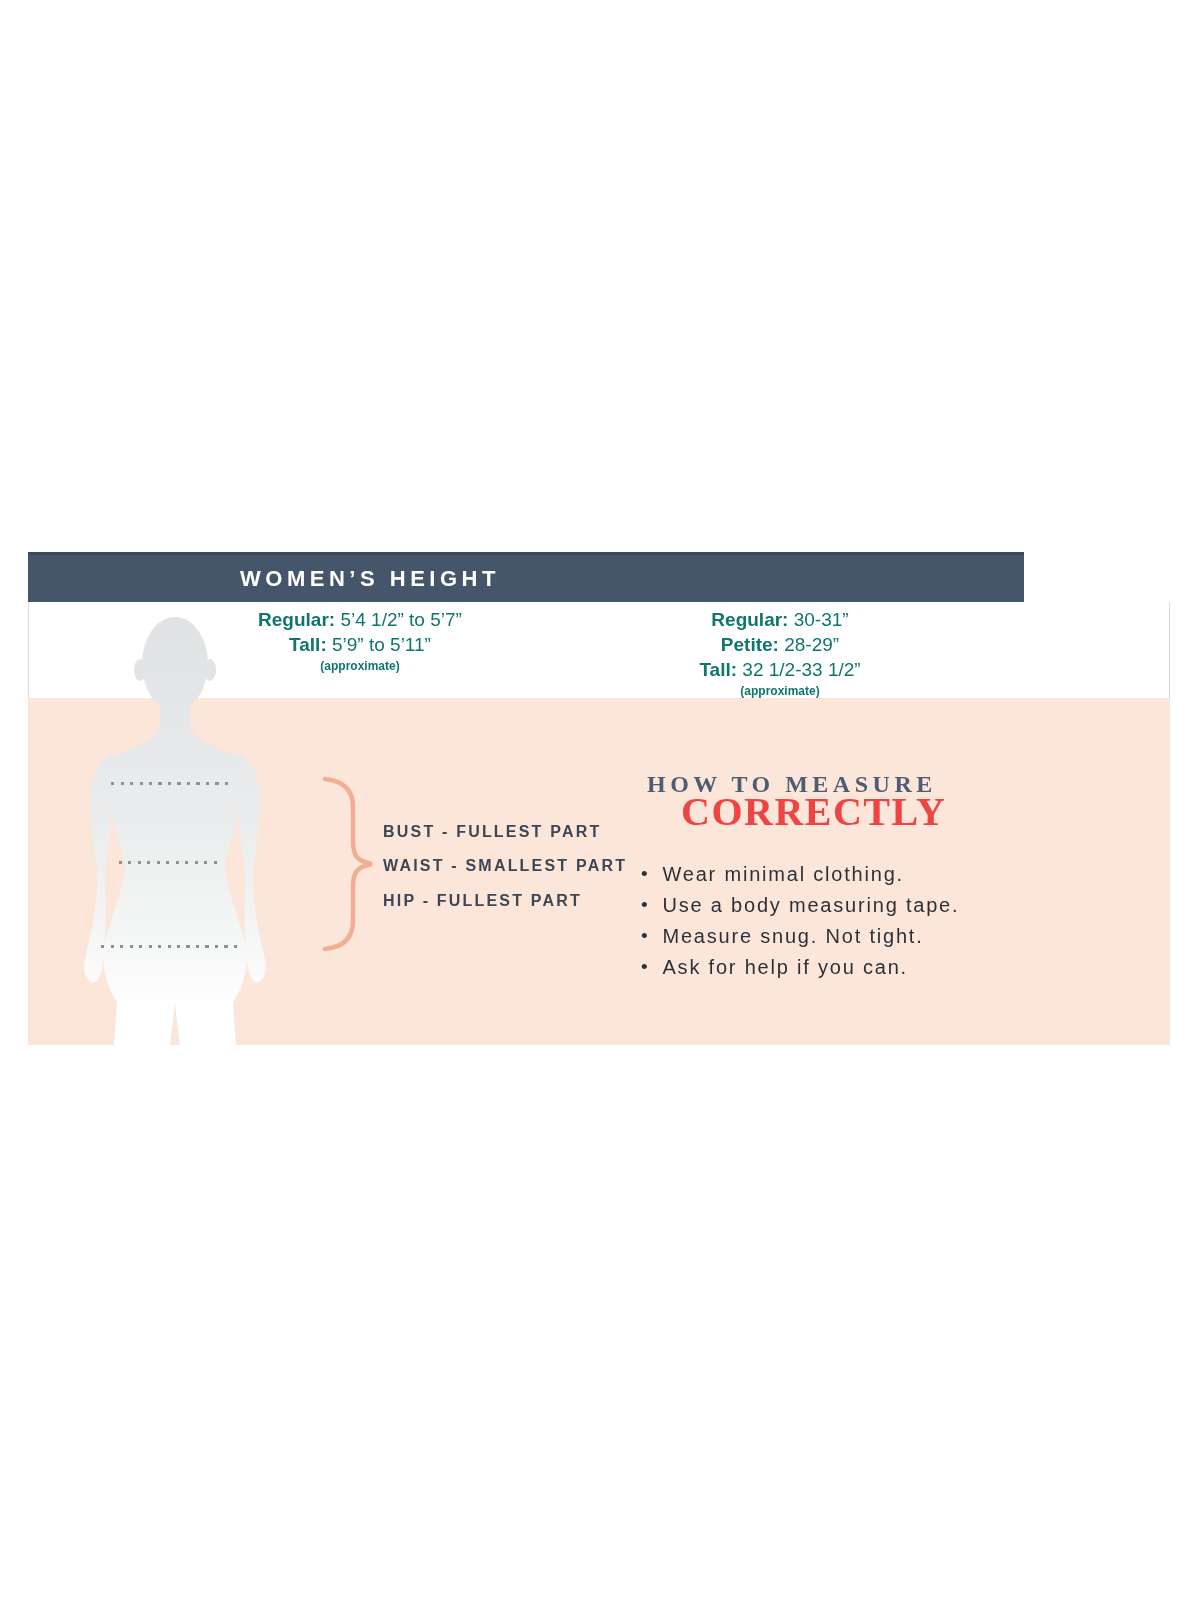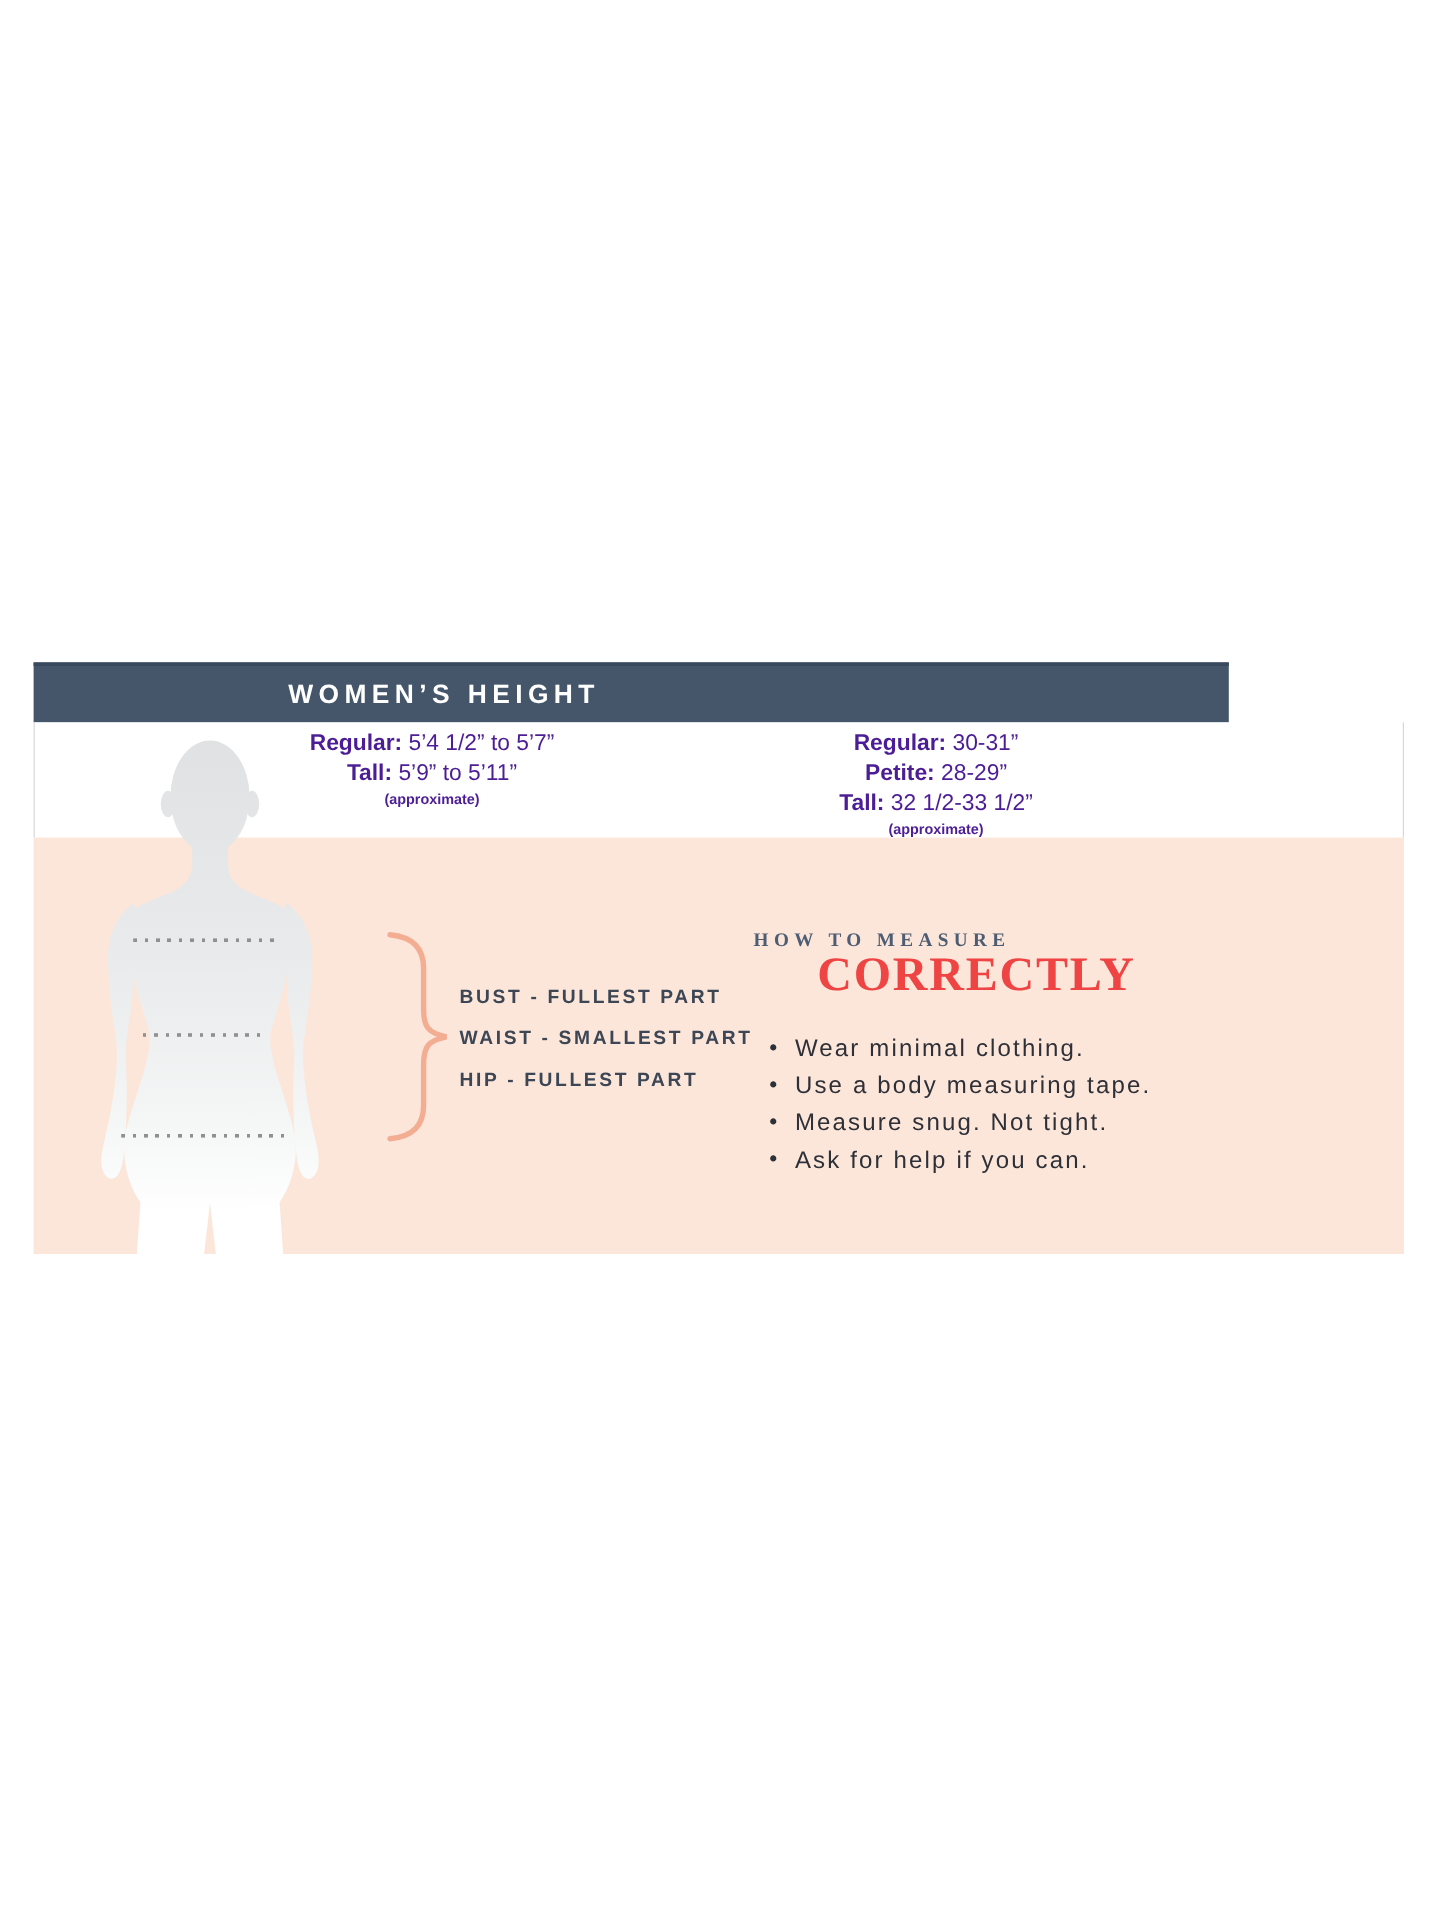--- a/index.html
+++ b/index.html
@@ -22,21 +22,21 @@
   }
   .bar-title.left  { left:102px; width:480px; }
   .bar-title.right { left:565px; width:380px; }
 
   
   .white-strip {
     position:absolute; left:28px; top:602px; width:1142px; height:96px;
     background:#ffffff; border-left:1px solid #d8d8d8; border-right:1px solid #d8d8d8;
   }
   .info-block {
-    position:absolute; top:607px; text-align:center; color:#4c1d95;
+    position:absolute; top:607px; text-align:center; color:#0f766e;
     font-size:19px; line-height:25px; font-weight:500; white-space:nowrap;
   }
   .info-block .lbl { font-weight:bold; }
   .info-block .note { font-size:12px; line-height:16px; font-weight:bold; margin-top:1px; }
   .info-block.left-col  { left:140px; width:440px; }
   .info-block.right-col { left:620px; width:320px;text-align:center; }
 
   
   .pink {
     position:absolute; left:28px; top:698px; width:1142px; height:347px;
@@ -56,23 +56,23 @@
   .measure-label {
     position:absolute; left:383px; color:#3C4654; font-size:16px; font-weight:600;
     letter-spacing:2.2px; line-height:17px; white-space:nowrap;
   }
   .ml-bust  { top:823px; }
   .ml-waist { top:857px; }
   .ml-hip   { top:892px; }
 
   
   .eyebrow {
-    position:absolute; left:628px; top:772px; color:#4D5D73;
+    position:absolute; left:647px; top:772px; color:#4D5D73;
     font-family:"Liberation Serif", serif; font-weight:bold;
-    font-size:16px; letter-spacing:4.5px; line-height:24px; white-space:nowrap;
+    font-size:24px; letter-spacing:4.5px; line-height:24px; white-space:nowrap;
   }
   .big-title {
     position:absolute; left:681px; top:792px; color:#ef4444;
     font-family:"Liberation Serif", serif; font-weight:bold;
     font-size:40px; letter-spacing:1.5px; line-height:40px; white-space:nowrap;
   }
   .bullets { position:absolute; left:641px; top:863px; width:420px; }
   .bullet-row {
     display:flex; align-items:flex-start; margin-bottom:9px;
     color:#2E3038; font-size:20px; letter-spacing:1.8px; line-height:22px;

